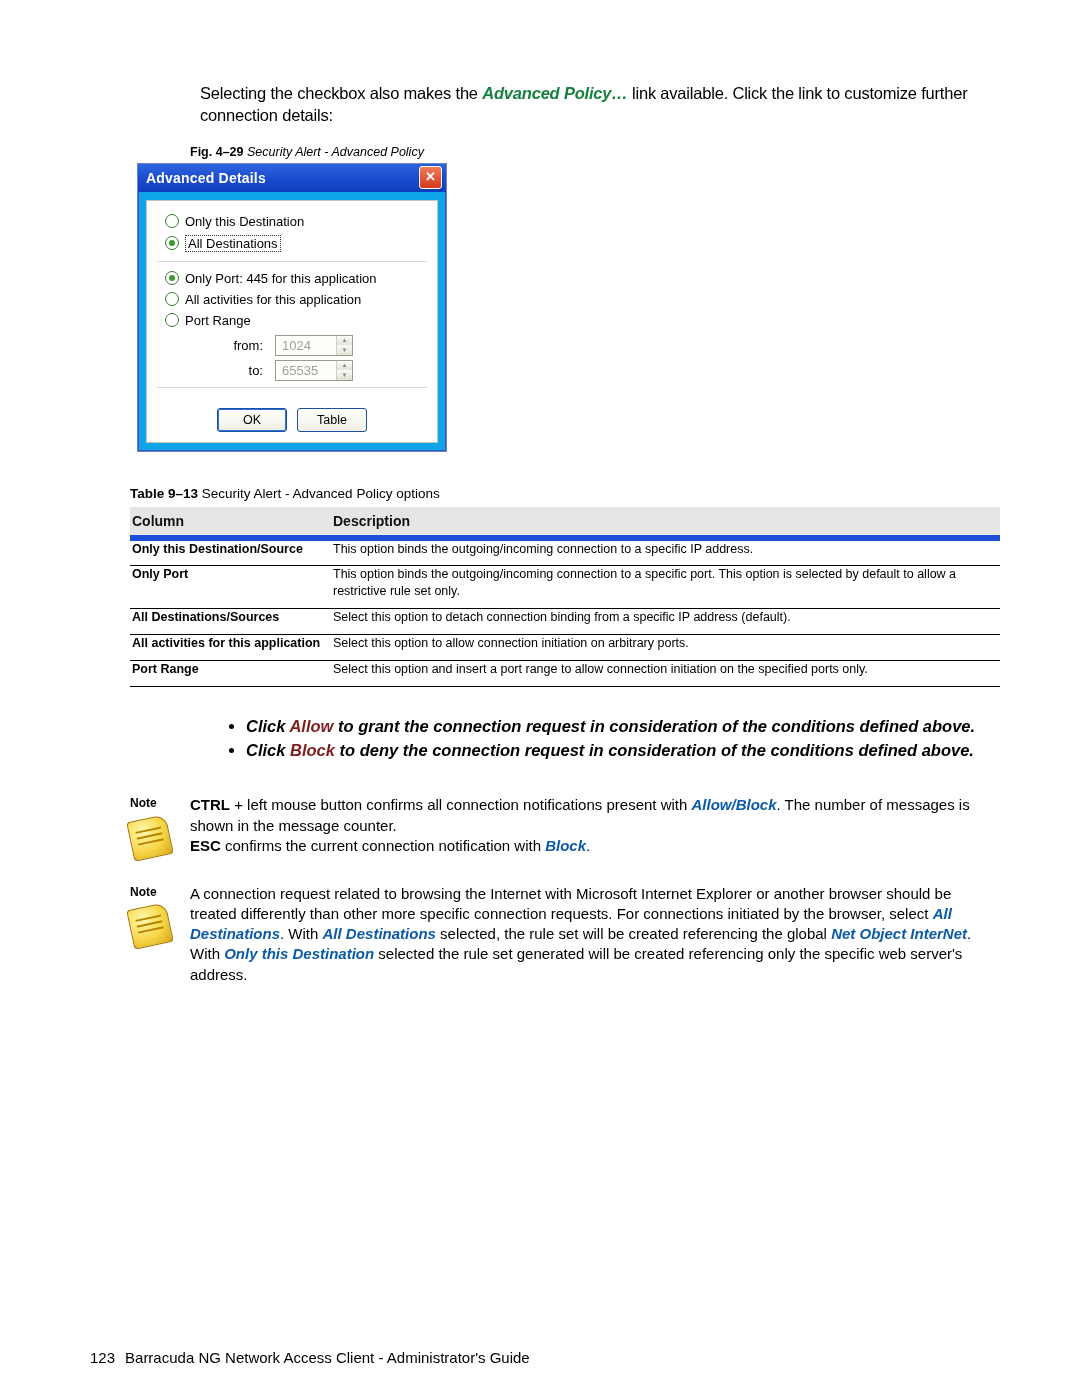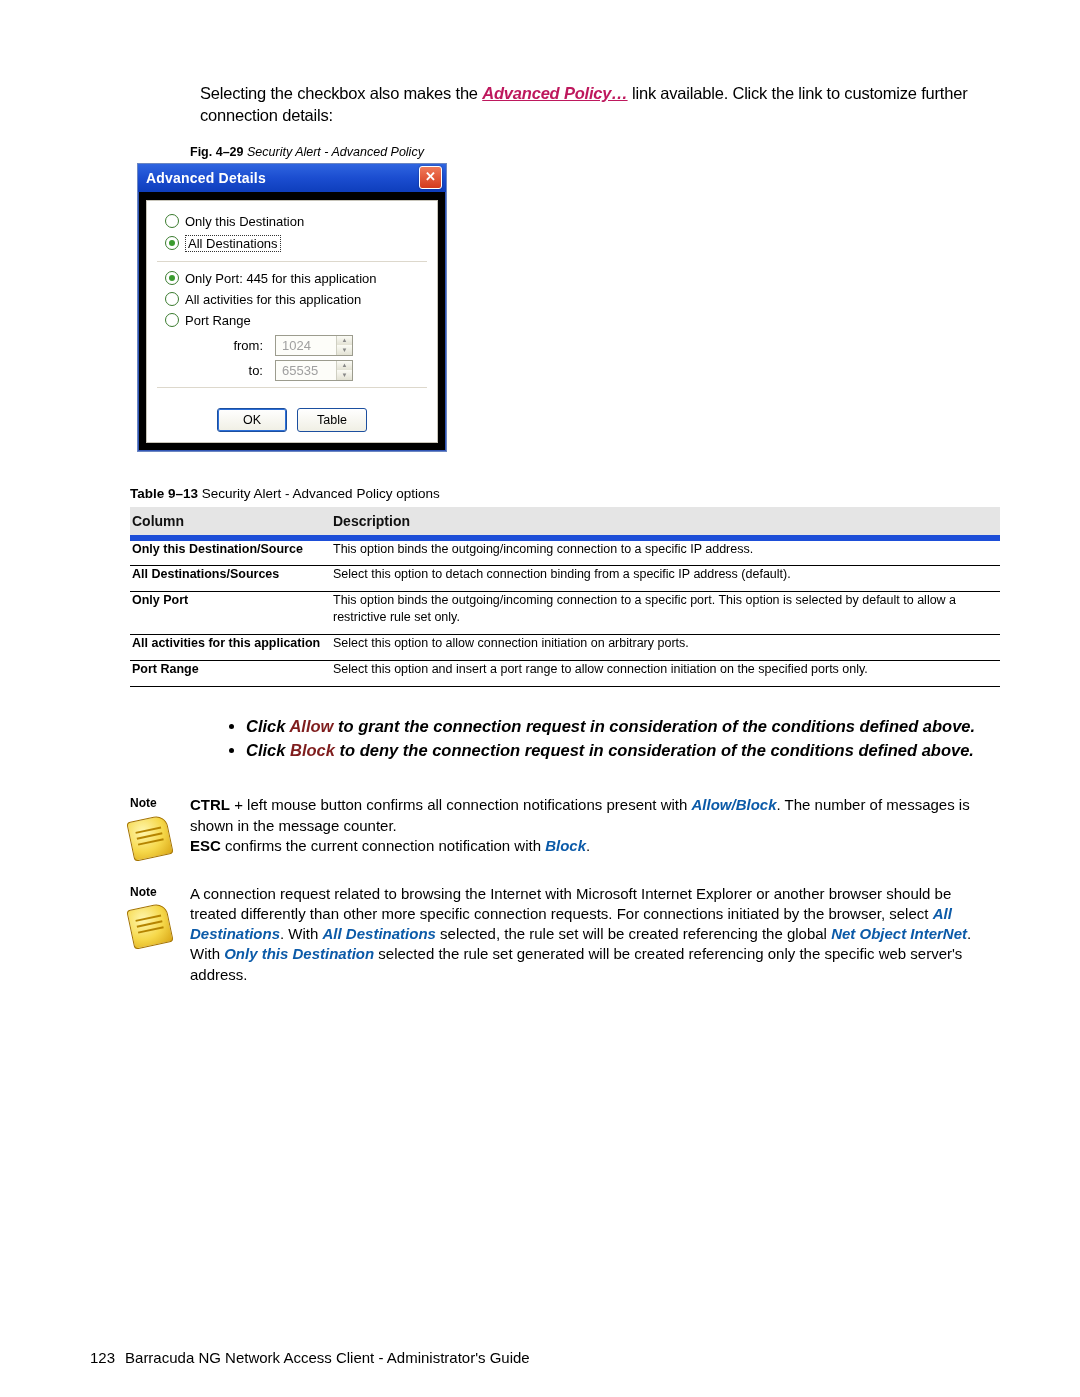--- a/index.html
+++ b/index.html
@@ -17,43 +17,42 @@
     padding: 82px 80px 0 130px;
   }
   .intro {
     font-size: 16.5px;
     line-height: 1.35;
     margin-left: 70px;
     margin-bottom: 18px;
     letter-spacing: -0.2px;
   }
   .intro .bold-blue-italic {
-    color: #be185d;
+    color: #15803d;
     font-weight: bold;
     font-style: italic;
-    text-decoration: underline;
   }
   .fig-caption {
     margin-left: 60px;
     font-size: 12.5px;
     margin-bottom: 4px;
   }
   .fig-caption .figno {
     font-weight: bold;
   }
   .fig-caption .figtitle {
     font-style: italic;
   }
   
   .dialog {
     width: 308px;
     margin-left: 7px;
     border: 1px solid #6b86c2;
     box-shadow: 0 0 0 1px #3256b6 inset;
-    background: #000000;
+    background: #0ea5e9;
   }
   .dialog .titlebar {
     height: 28px;
     background: linear-gradient(to bottom, #2f65e0 0%, #1b4dd0 50%, #0e3ebc 100%);
     display: flex;
     align-items: center;
     padding: 0 4px 0 8px;
     color: #fff;
     font-weight: bold;
     font-size: 14px;
@@ -354,26 +353,26 @@
         <th>Column</th>
         <th>Description</th>
       </tr>
     </thead>
     <tbody>
       <tr>
           <td class="col0">Only this Destination/Source</td>
           <td>This option binds the outgoing/incoming connection to a specific IP address.</td>
         </tr>
       <tr>
+          <td class="col0">Only Port</td>
+          <td>This option binds the outgoing/incoming connection to a specific port. This option is selected by default to allow a restrictive rule set only.</td>
+        </tr>
+      <tr>
           <td class="col0">All Destinations/Sources</td>
           <td>Select this option to detach connection binding from a specific IP address (default).</td>
-        </tr>
-      <tr>
-          <td class="col0">Only Port</td>
-          <td>This option binds the outgoing/incoming connection to a specific port. This option is selected by default to allow a restrictive rule set only.</td>
         </tr>
       <tr>
           <td class="col0">All activities for this application</td>
           <td>Select this option to allow connection initiation on arbitrary ports.</td>
         </tr>
       <tr>
           <td class="col0">Port Range</td>
           <td>Select this option and insert a port range to allow connection initiation on the specified ports only.</td>
         </tr>
     </tbody>

